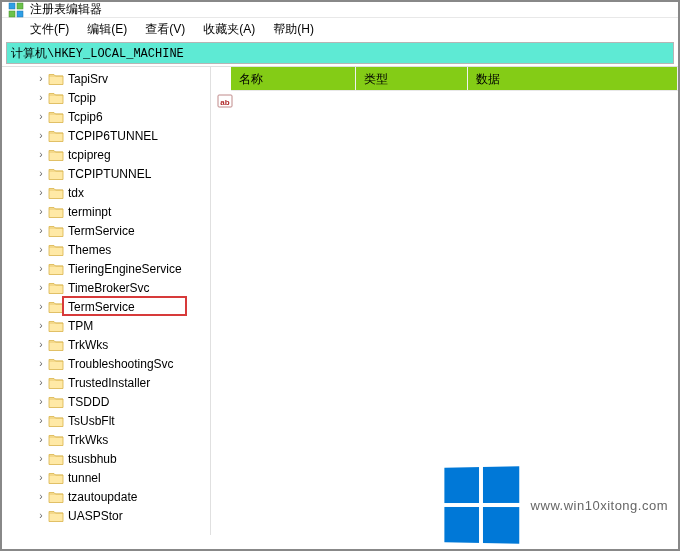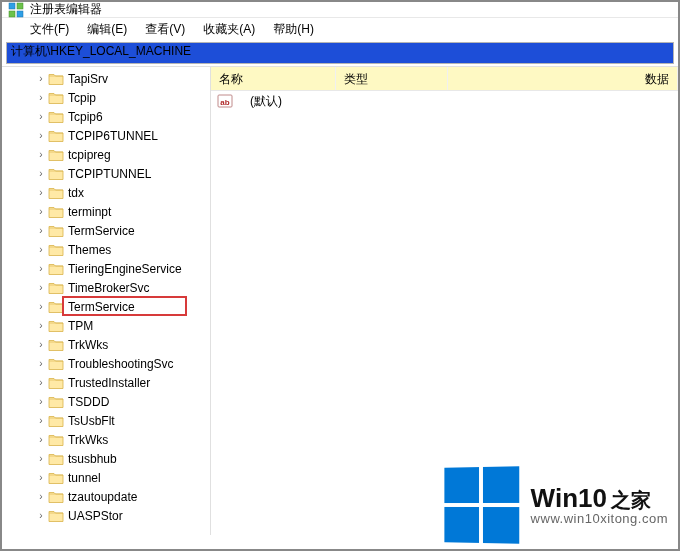--- a/index.html
+++ b/index.html
@@ -47,25 +47,26 @@
   }
   .menubar .menu-item {
     padding: 2px 8px;
     font-size: 12px;
     cursor: default;
   }
   .addressbar {
     height: 22px;
     margin: 2px 4px;
     border: 1px solid #b5b5b5;
-    background: #1d4ed8;
-    display: flex;
-    align-items: flex-start;
+    background: #5eead4;
+    display: flex;
+    align-items: center;
     padding: 0 4px;
     font-size: 12px;
+    font-family: Liberation Mono, monospace;
   }
   .content {
     display: flex;
     height: calc(100% - 30px - 22px - 26px);
     border-top: 1px solid #e0e0e0;
   }
   .tree-pane {
     width: 209px;
     border-right: 1px solid #e0e0e0;
     overflow: hidden;
@@ -108,44 +109,45 @@
     pointer-events: none;
   }
   .list-pane {
     flex: 1;
     overflow: hidden;
   }
   .list-header {
     display: flex;
     height: 24px;
     border-bottom: 1px solid #e8e8e8;
-    background: #fef9c3;
+    background: #84cc16;
+    margin-left: 20px;
   }
   .list-header .col {
     padding: 4px 8px;
     font-size: 12px;
     border-right: 1px solid #f0f0f0;
   }
   .list-row {
     display: flex;
     align-items: center;
     height: 20px;
     padding-left: 6px;
   }
   .list-row .vicon {
     width: 25px; height: 16px;
-    margin-right: 8px;
+    margin-right: 20px;
     flex: 0 0 auto;
   }
   .list-row .cell {
     font-size: 12px;
   }
   .col-name { width: 125px; }
   .col-type { width: 112px; }
-  .col-data { flex: 1; text-align: right; }
+  .col-data { flex: 1; }
 
   
   .watermark {
     position: absolute;
     right: 10px;
     bottom: 6px;
     display: flex;
     align-items: center;
     gap: 12px;
     pointer-events: none;
@@ -411,35 +413,31 @@
         <div class="col col-name">名称</div>
         <div class="col col-type">类型</div>
         <div class="col col-data">数据</div>
       </div>
       <div id="list-body">
           <div class="list-row">
             <span class="vicon"><svg viewBox="0 0 16 16" width="16" height="16">
                 <rect x="1" y="2" width="14" height="12" rx="1" fill="#fff" stroke="#c08a8a" stroke-width="1"></rect>
                 <text x="8" y="12" text-anchor="middle" font-size="8" font-family="Arial" fill="#b02a2a" font-weight="bold">ab</text>
               </svg></span>
-            <span class="cell col-name" style="width: 103px;">(默认)</span>
           </div>
         </div>
     </div>
 
   </div>
 
   <div class="watermark">
     <div class="winlogo">
       <div></div>
         <div></div>
         <div></div>
         <div></div>
     </div>
     <div class="wm-text">
-      <div class="line1">
-        <span>Win10</span><span class="zhijia">之家</span>
-      </div>
       <div class="line2">www.win10xitong.com</div>
     </div>
   </div>
 
 </div>
 
 </body></html>

